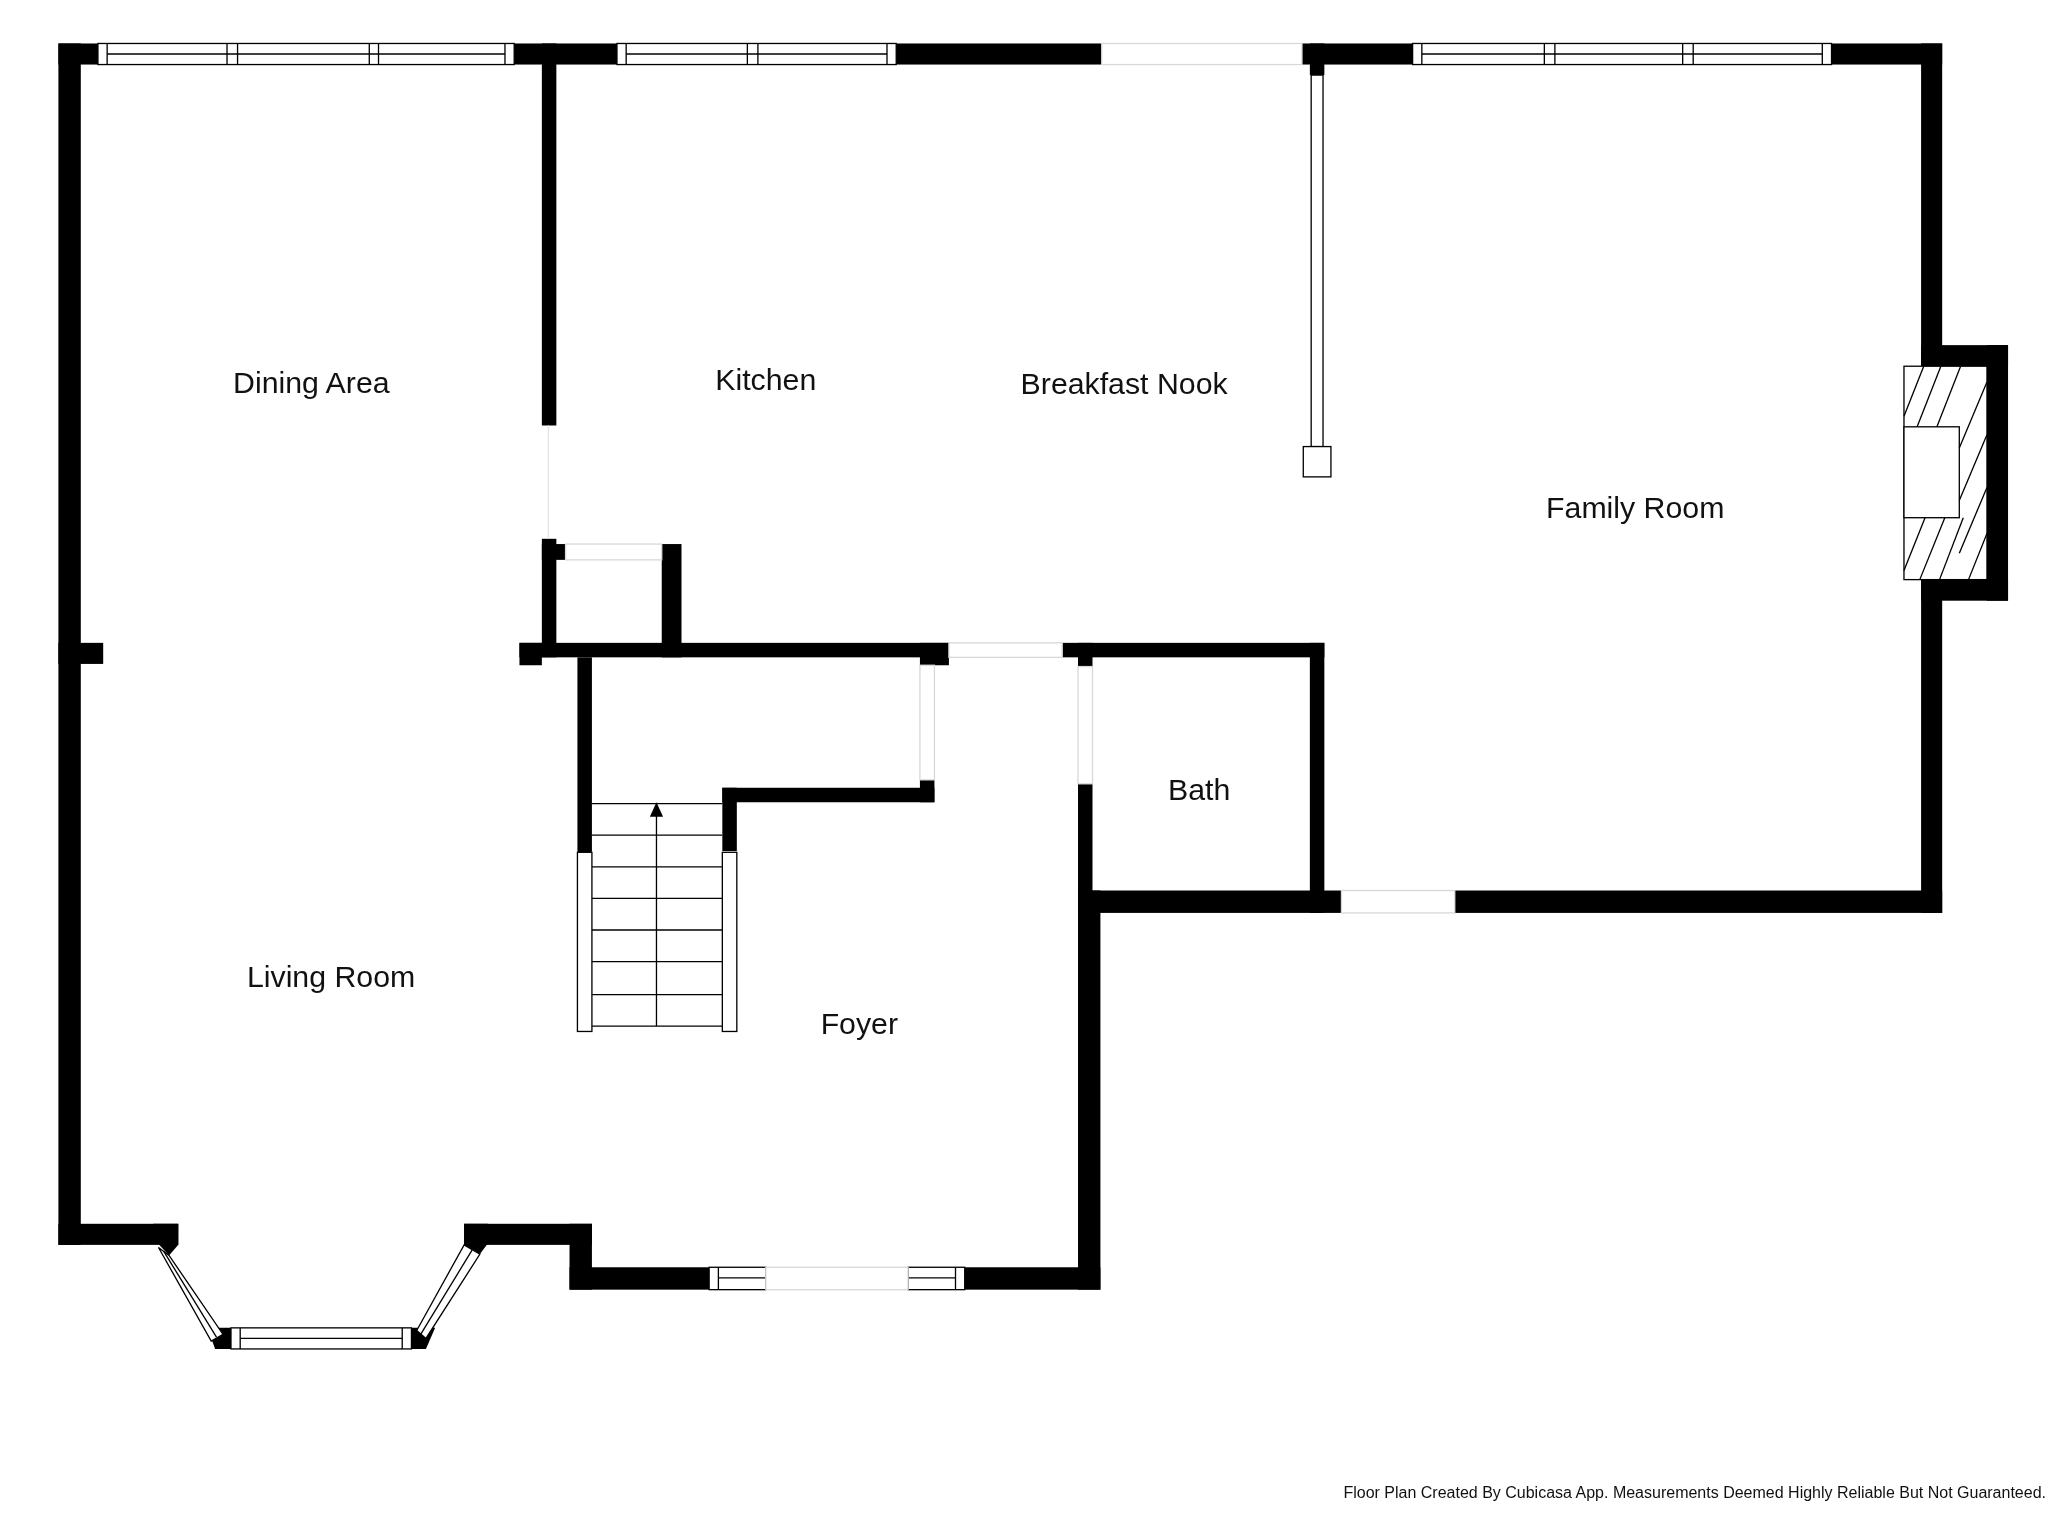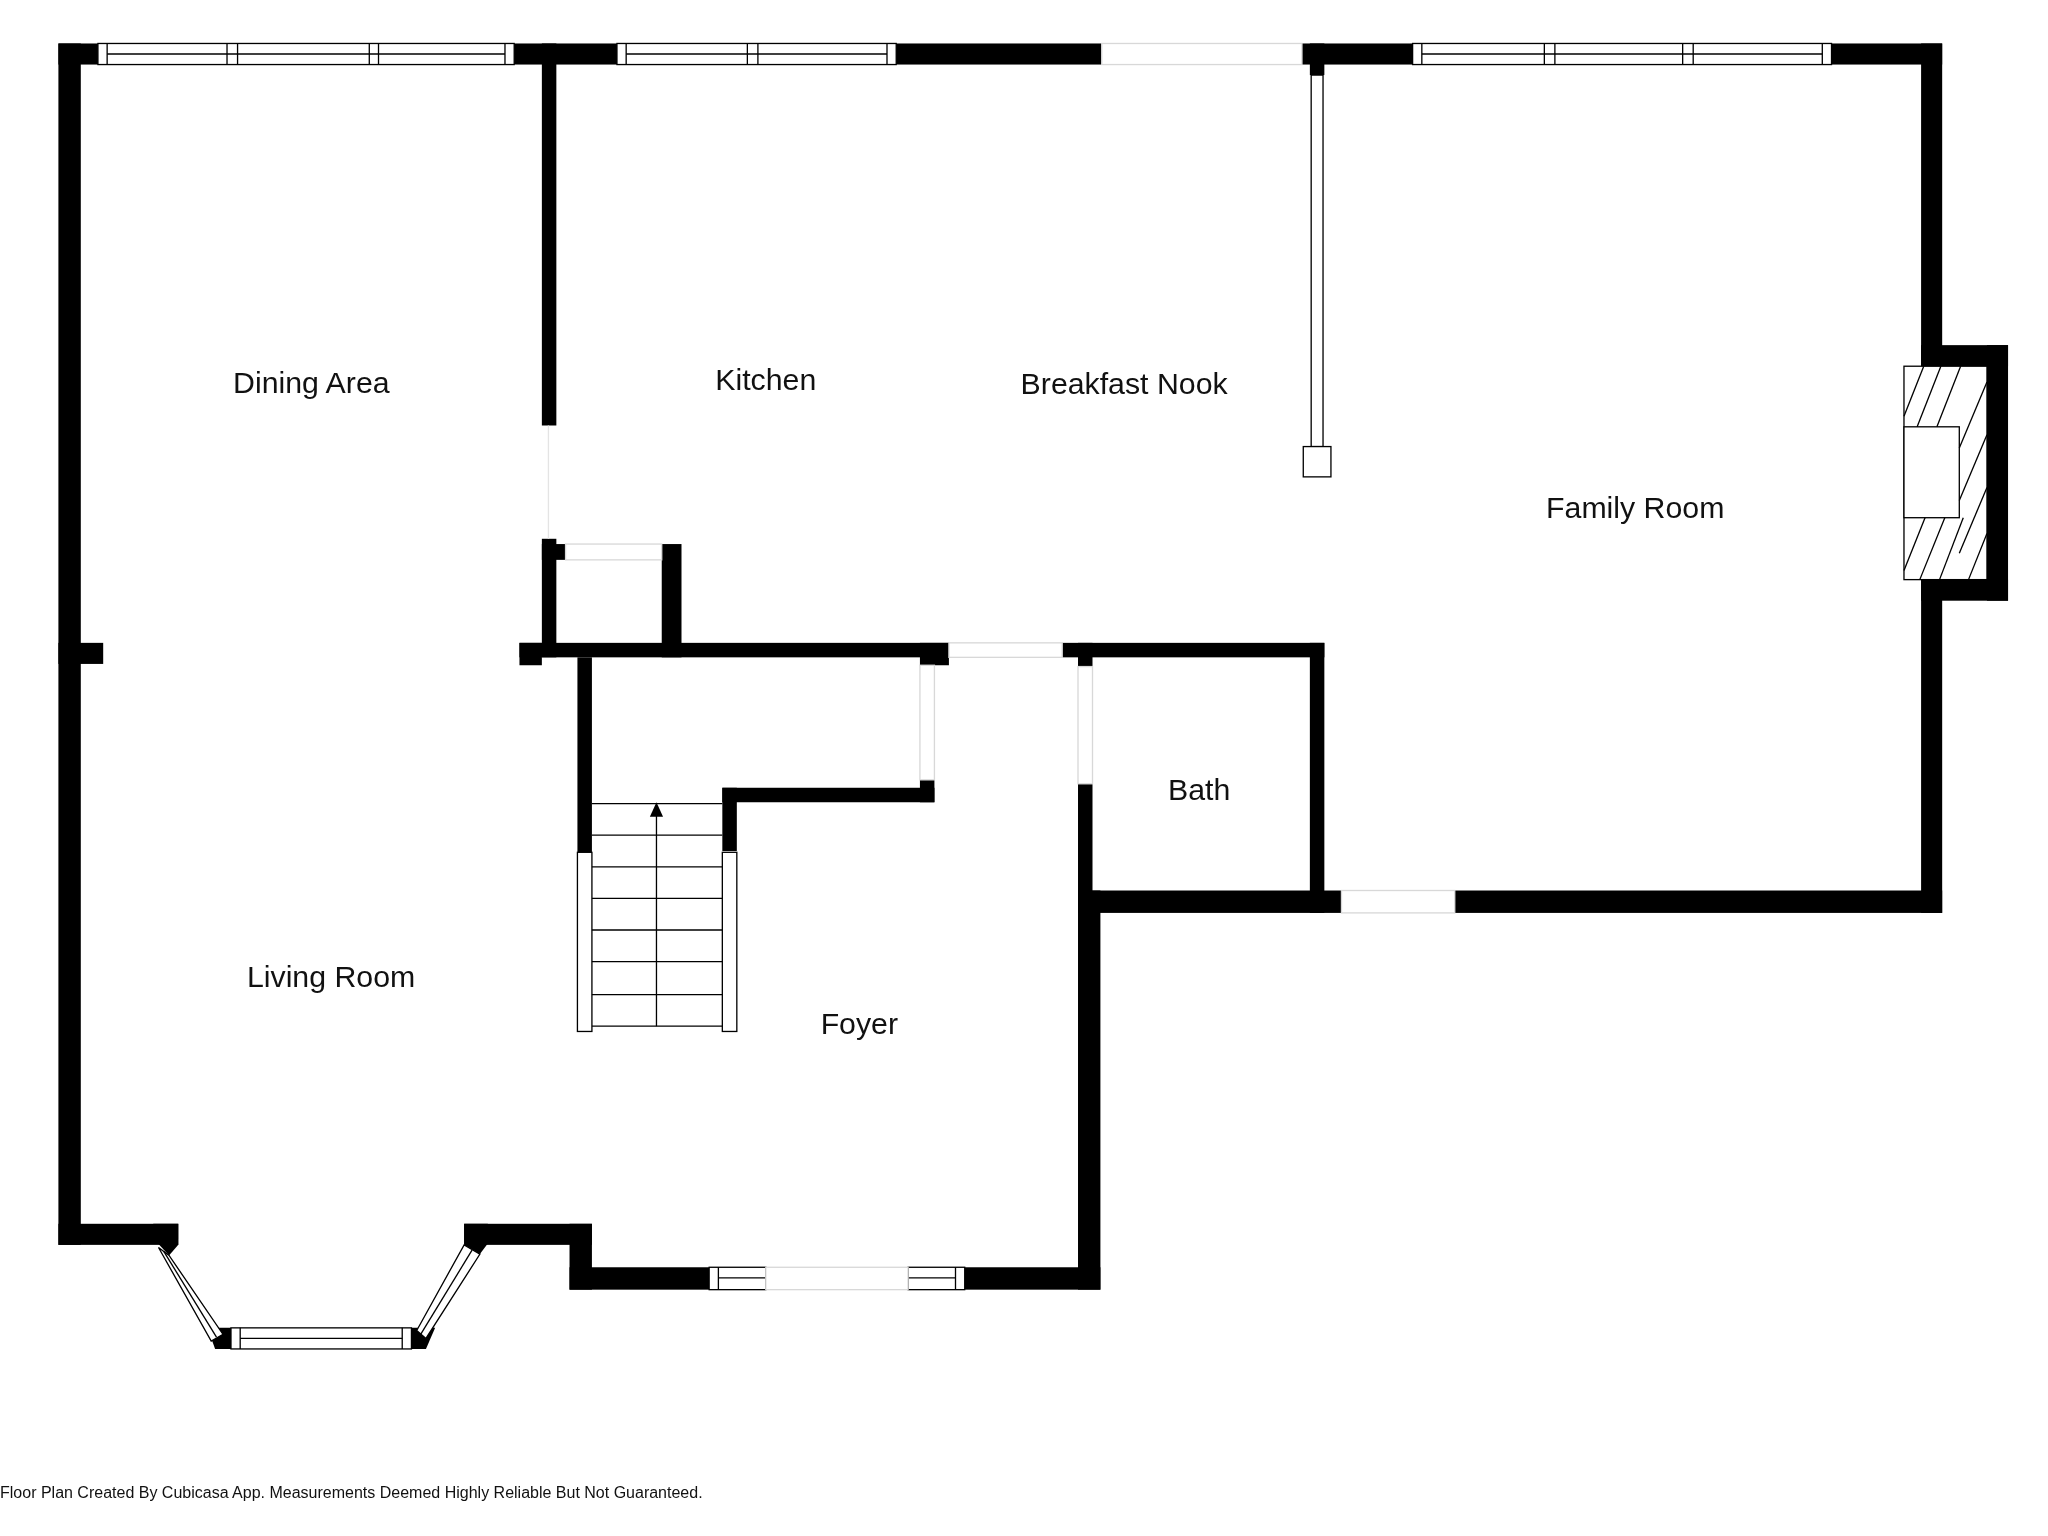--- a/index.html
+++ b/index.html
@@ -3,21 +3,21 @@
 <meta charset="utf-8">
 <style>
   html, body { margin: 0; padding: 0; background: #ffffff; }
   body { width: 2048px; height: 1536px; overflow: hidden; position: relative; }
   #plan { position: absolute; left: 0; top: 0; width: 2048px; height: 1536px; }
   .wall { fill: #000000; }
   .win { fill: #ffffff; stroke: #000000; stroke-width: 1; }
   .opening { fill: #ffffff; stroke: #d8d8d8; stroke-width: 1; }
   .thin { stroke: #000000; stroke-width: 1; fill: none; }
   .room-label { font-family: "Liberation Sans", sans-serif; font-size: 23px; fill: #111111; text-anchor: middle; }
-  .footer { position: absolute; left: 0; width: 2046px; top: 1484px; text-align: left;
+  .footer { position: absolute; left: 0; width: 2046px; top: 1484px; text-align: right;
             font-family: "Liberation Sans", sans-serif; font-size: 16px; color: #111111; }
 </style>
 </head>
 <body>
 
 <svg id="plan" viewBox="0 0 1554 1166" xmlns="http://www.w3.org/2000/svg">
 
   <g>
 
     <rect class="wall" x="44" y="33" width="792" height="16"></rect>

